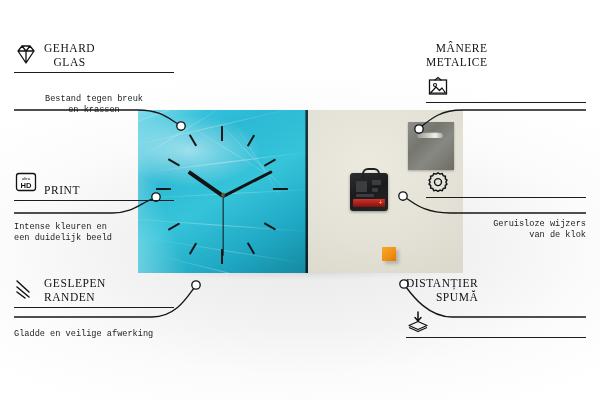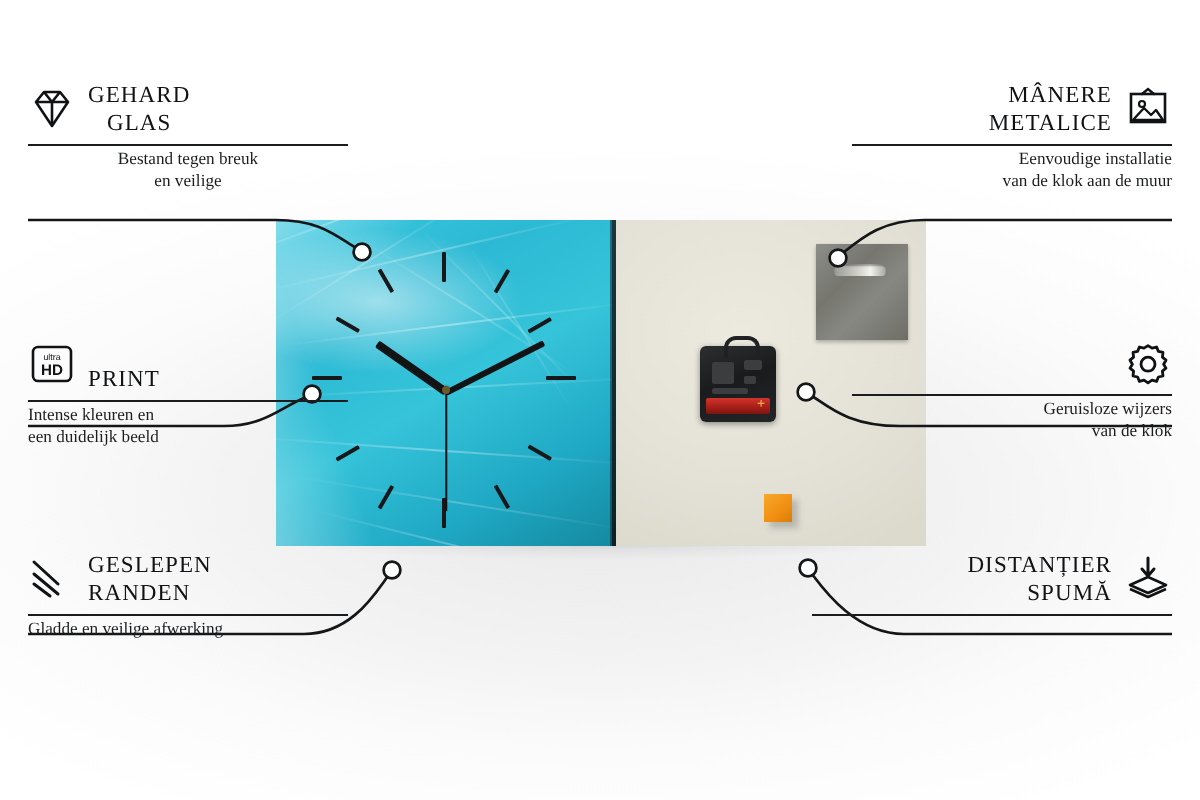--- a/index.html
+++ b/index.html
@@ -157,21 +157,21 @@
   .callout {
     position: absolute;
     width: 170px;
   }
   .callout .head {
     display: flex;
     align-items: flex-start;
     gap: 6px;
   }
   .callout.right .head {
-    flex-direction: row;
+    flex-direction: column;
     justify-content: flex-end;
   }
   .ico {
     flex: 0 0 auto;
     width: 24px;
     height: 24px;
     color: #101214;
   }
   .ico svg { display: block; width: 24px; height: 24px; }
   .title {
@@ -186,22 +186,22 @@
   .callout.right .title { text-align: right; }
   .rule {
     height: 1px;
     background: #1a1c1e;
     margin-top: 3px;
   }
   .desc {
     font-size: 8.6px;
     line-height: 10.5px;
     color: #1b1d1f;
-    margin-top: 1px;
-    font-family: Liberation Serif, serif;
+    margin-top: 21px;
+    font-family: Liberation Mono, monospace;
   }
   .callout.right .desc { text-align: right; }
 
   
   #leaders {
     position: absolute;
     left: 0; top: 0;
     width: 600px; height: 400px;
     pointer-events: none;
   }
@@ -308,21 +308,21 @@
           </svg>
       </span>
       <span class="title">
         <span>GEHARD</span><br>
         <span>GLAS</span>
       </span>
     </div>
     <div class="rule"></div>
     <div class="desc">
       <span>Bestand tegen breuk</span><br>
-      <span>en veilige</span>
+      <span>en krassen</span>
     </div>
   </div>
 
   <div class="callout left" style="left:14px; top:170px; width:160px;">
     <div class="head">
       <span class="ico">
         <svg viewBox="0 0 24 24">
           <rect x="2.5" y="3.5" width="19" height="17" rx="2.5" fill="none" stroke="currentColor" stroke-width="1.3"></rect>
           <text x="12" y="10.2" text-anchor="middle" font-size="4.4" font-family="Liberation Sans, sans-serif" fill="currentColor">ultra</text>
           <text x="12" y="17.6" text-anchor="middle" font-size="7.6" font-weight="bold" font-family="Liberation Sans, sans-serif" fill="currentColor">HD</text>
@@ -367,24 +367,20 @@
       <span class="ico">
         <svg viewBox="0 0 24 24">
           <path d="M9 5 L12 2.5 L15 5" fill="none" stroke="currentColor" stroke-width="1.2" stroke-linecap="round"></path>
           <rect x="3.5" y="5" width="17" height="14" fill="none" stroke="currentColor" stroke-width="1.3"></rect>
           <circle cx="9" cy="10" r="1.5" fill="none" stroke="currentColor" stroke-width="1.1"></circle>
           <path d="M4.5 18 L10 12 L13.5 15.5 L16 13 L19.5 18 Z" fill="none" stroke="currentColor" stroke-width="1.2" stroke-linejoin="round"></path>
         </svg>
       </span>
     </div>
     <div class="rule"></div>
-    <div class="desc">
-      <span>Eenvoudige installatie</span><br>
-      <span>van de klok aan de muur</span>
-    </div>
   </div>
 
   <div class="callout right" style="left:426px; top:170px; width:160px;">
     <div class="head">
       <span class="ico">
         <svg viewBox="0 0 24 24">
           <path d="M12 2.8 L14 4.1 L16.3 3.5 L17.2 5.7 L19.5 6.2 L19.2 8.6 L21 10.1 L19.8 12.1 L21 14.1 L19.2 15.6 L19.5 18 L17.2 18.5 L16.3 20.7 L14 20.1 L12 21.4 L10 20.1 L7.7 20.7 L6.8 18.5 L4.5 18 L4.8 15.6 L3 14.1 L4.2 12.1 L3 10.1 L4.8 8.6 L4.5 6.2 L6.8 5.7 L7.7 3.5 L10 4.1 Z" fill="none" stroke="currentColor" stroke-width="1.4" stroke-linejoin="round"></path>
           <circle cx="12" cy="12.1" r="3.5" fill="none" stroke="currentColor" stroke-width="1.4"></circle>
         </svg>
       </span>

